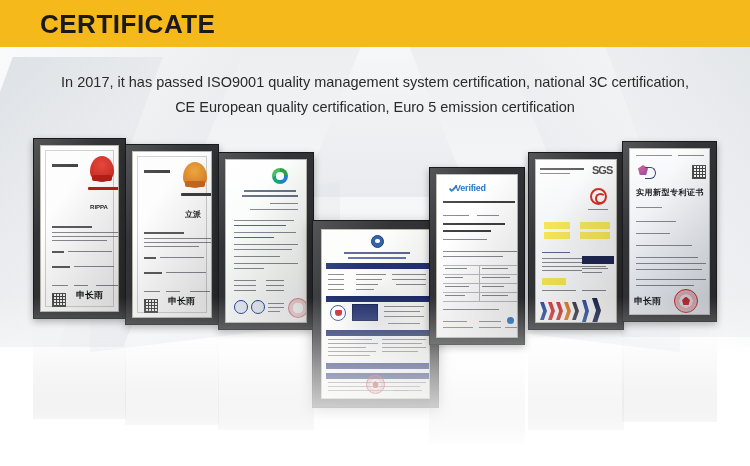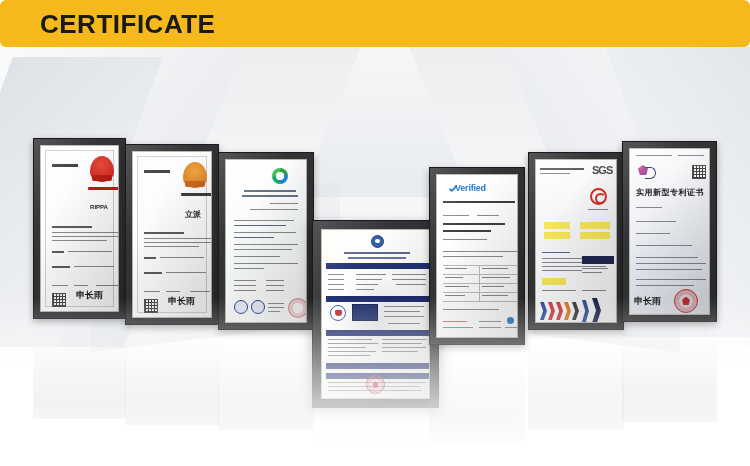--- a/index.html
+++ b/index.html
@@ -14,21 +14,20 @@
     width: 750px; height: 466px;
     background: #ffffff;
     overflow: hidden;
   }
 
   
   .banner {
     position: absolute; left: 0; top: 0;
     width: 750px; height: 47px;
     background: #f6b91b;
-    border-radius: 6px;
   }
   .banner-title {
     position: absolute; left: 40px; top: 9px;
     font-size: 26px; font-weight: bold;
     letter-spacing: 0.5px;
     color: #1a1a1a;
     font-family: "Liberation Sans", sans-serif;
   }
   .banner-shadow {
     position: absolute; left: 0; top: 47px;
@@ -322,20 +321,21 @@
   <div class="stage">
 
     <div class="bgshape bg1"></div>
     <div class="bgshape bg2"></div>
     <div class="bgshape bg3"></div>
     <div class="bgshape bg4"></div>
     <div class="bgshape bg5"></div>
     <div class="bgshape bg6"></div>
     <div class="bgshape bg7"></div>
 
+    <div class="intro">In 2017, it has passed ISO9001 quality management system certification, national 3C certification, CE European quality certification, Euro 5 emission certification</div>
 
     <div class="frame" style="left:33px; top:91px; width:93px; height:181px;">
       <div class="mat">
         <div class="doc tm-doc">
           <div class="tm-inner">
             <div class="lnb" style="left:6px; top:13px; width:26px; height:3px; background:#1a1a1a;"></div>
             <div class="tm-emblem" style="left:44px; top:5px; width:24px; height:26px; background:radial-gradient(circle at 50% 35%, #e8463a, #c41f17);">
               <div class="band" style="background:#b81a13;"></div>
             </div>
             <div class="tm-redbar" style="left:42px; top:36px; width:33px; background:#b81a13;"></div>

